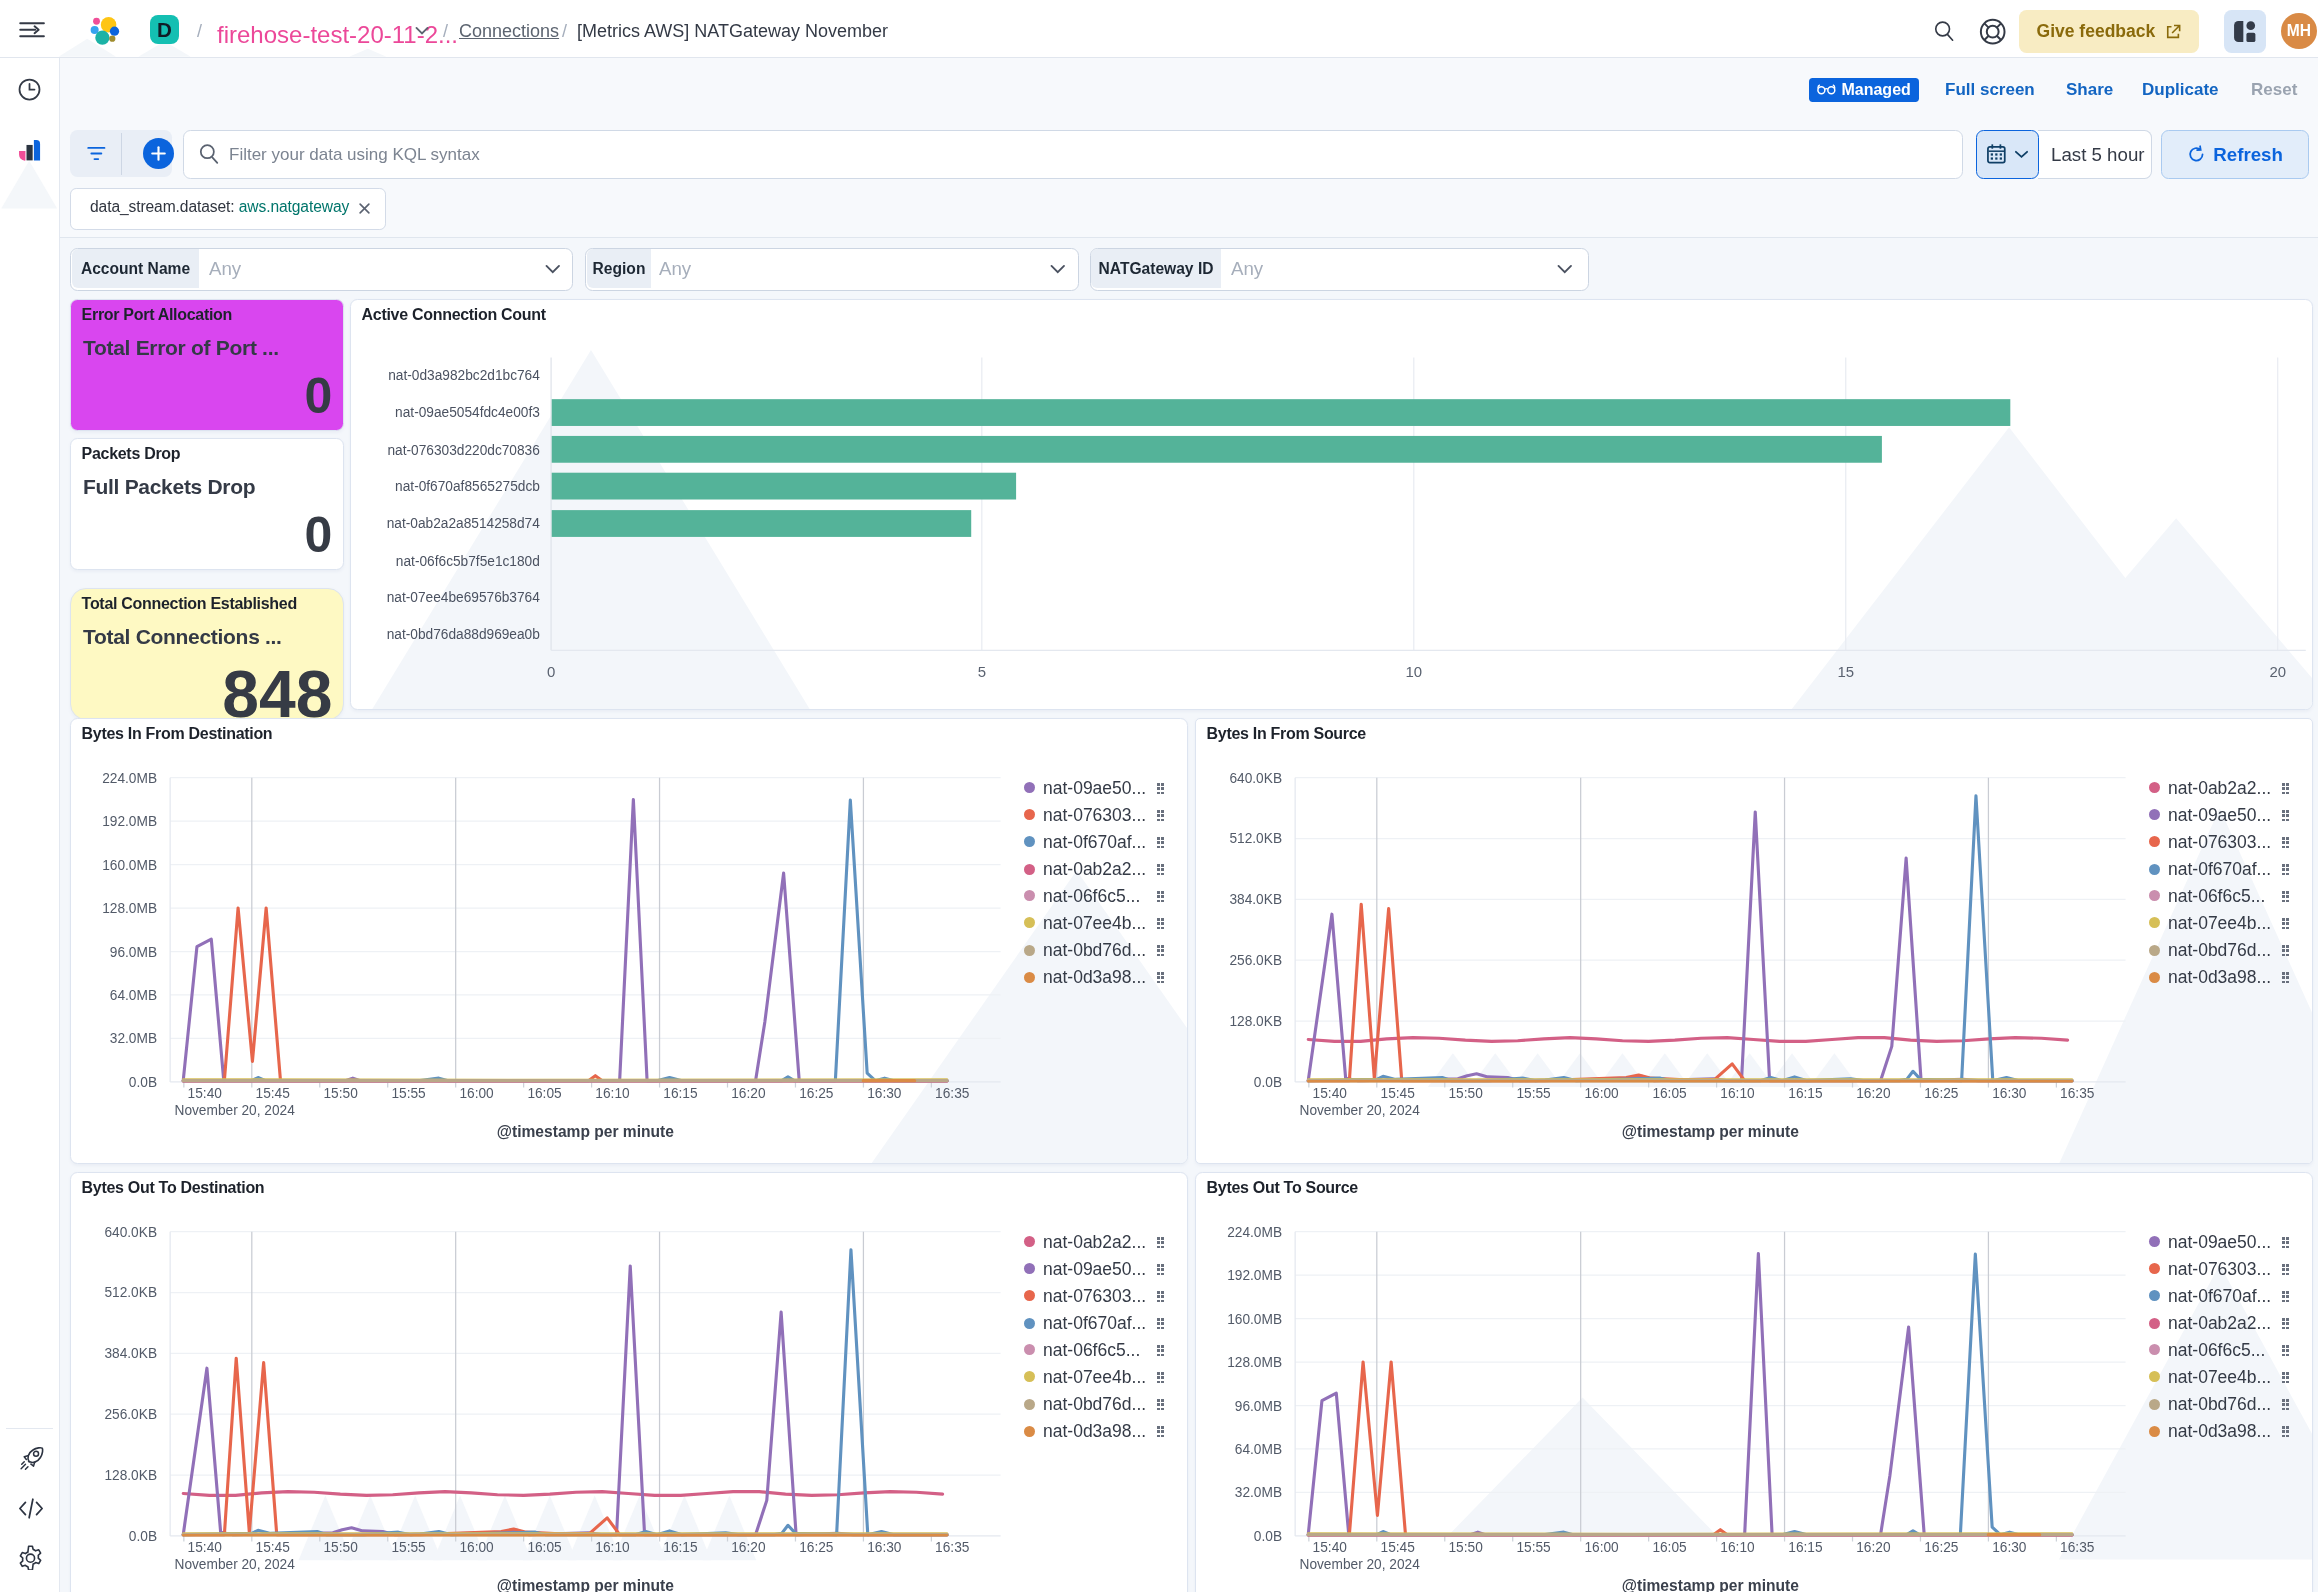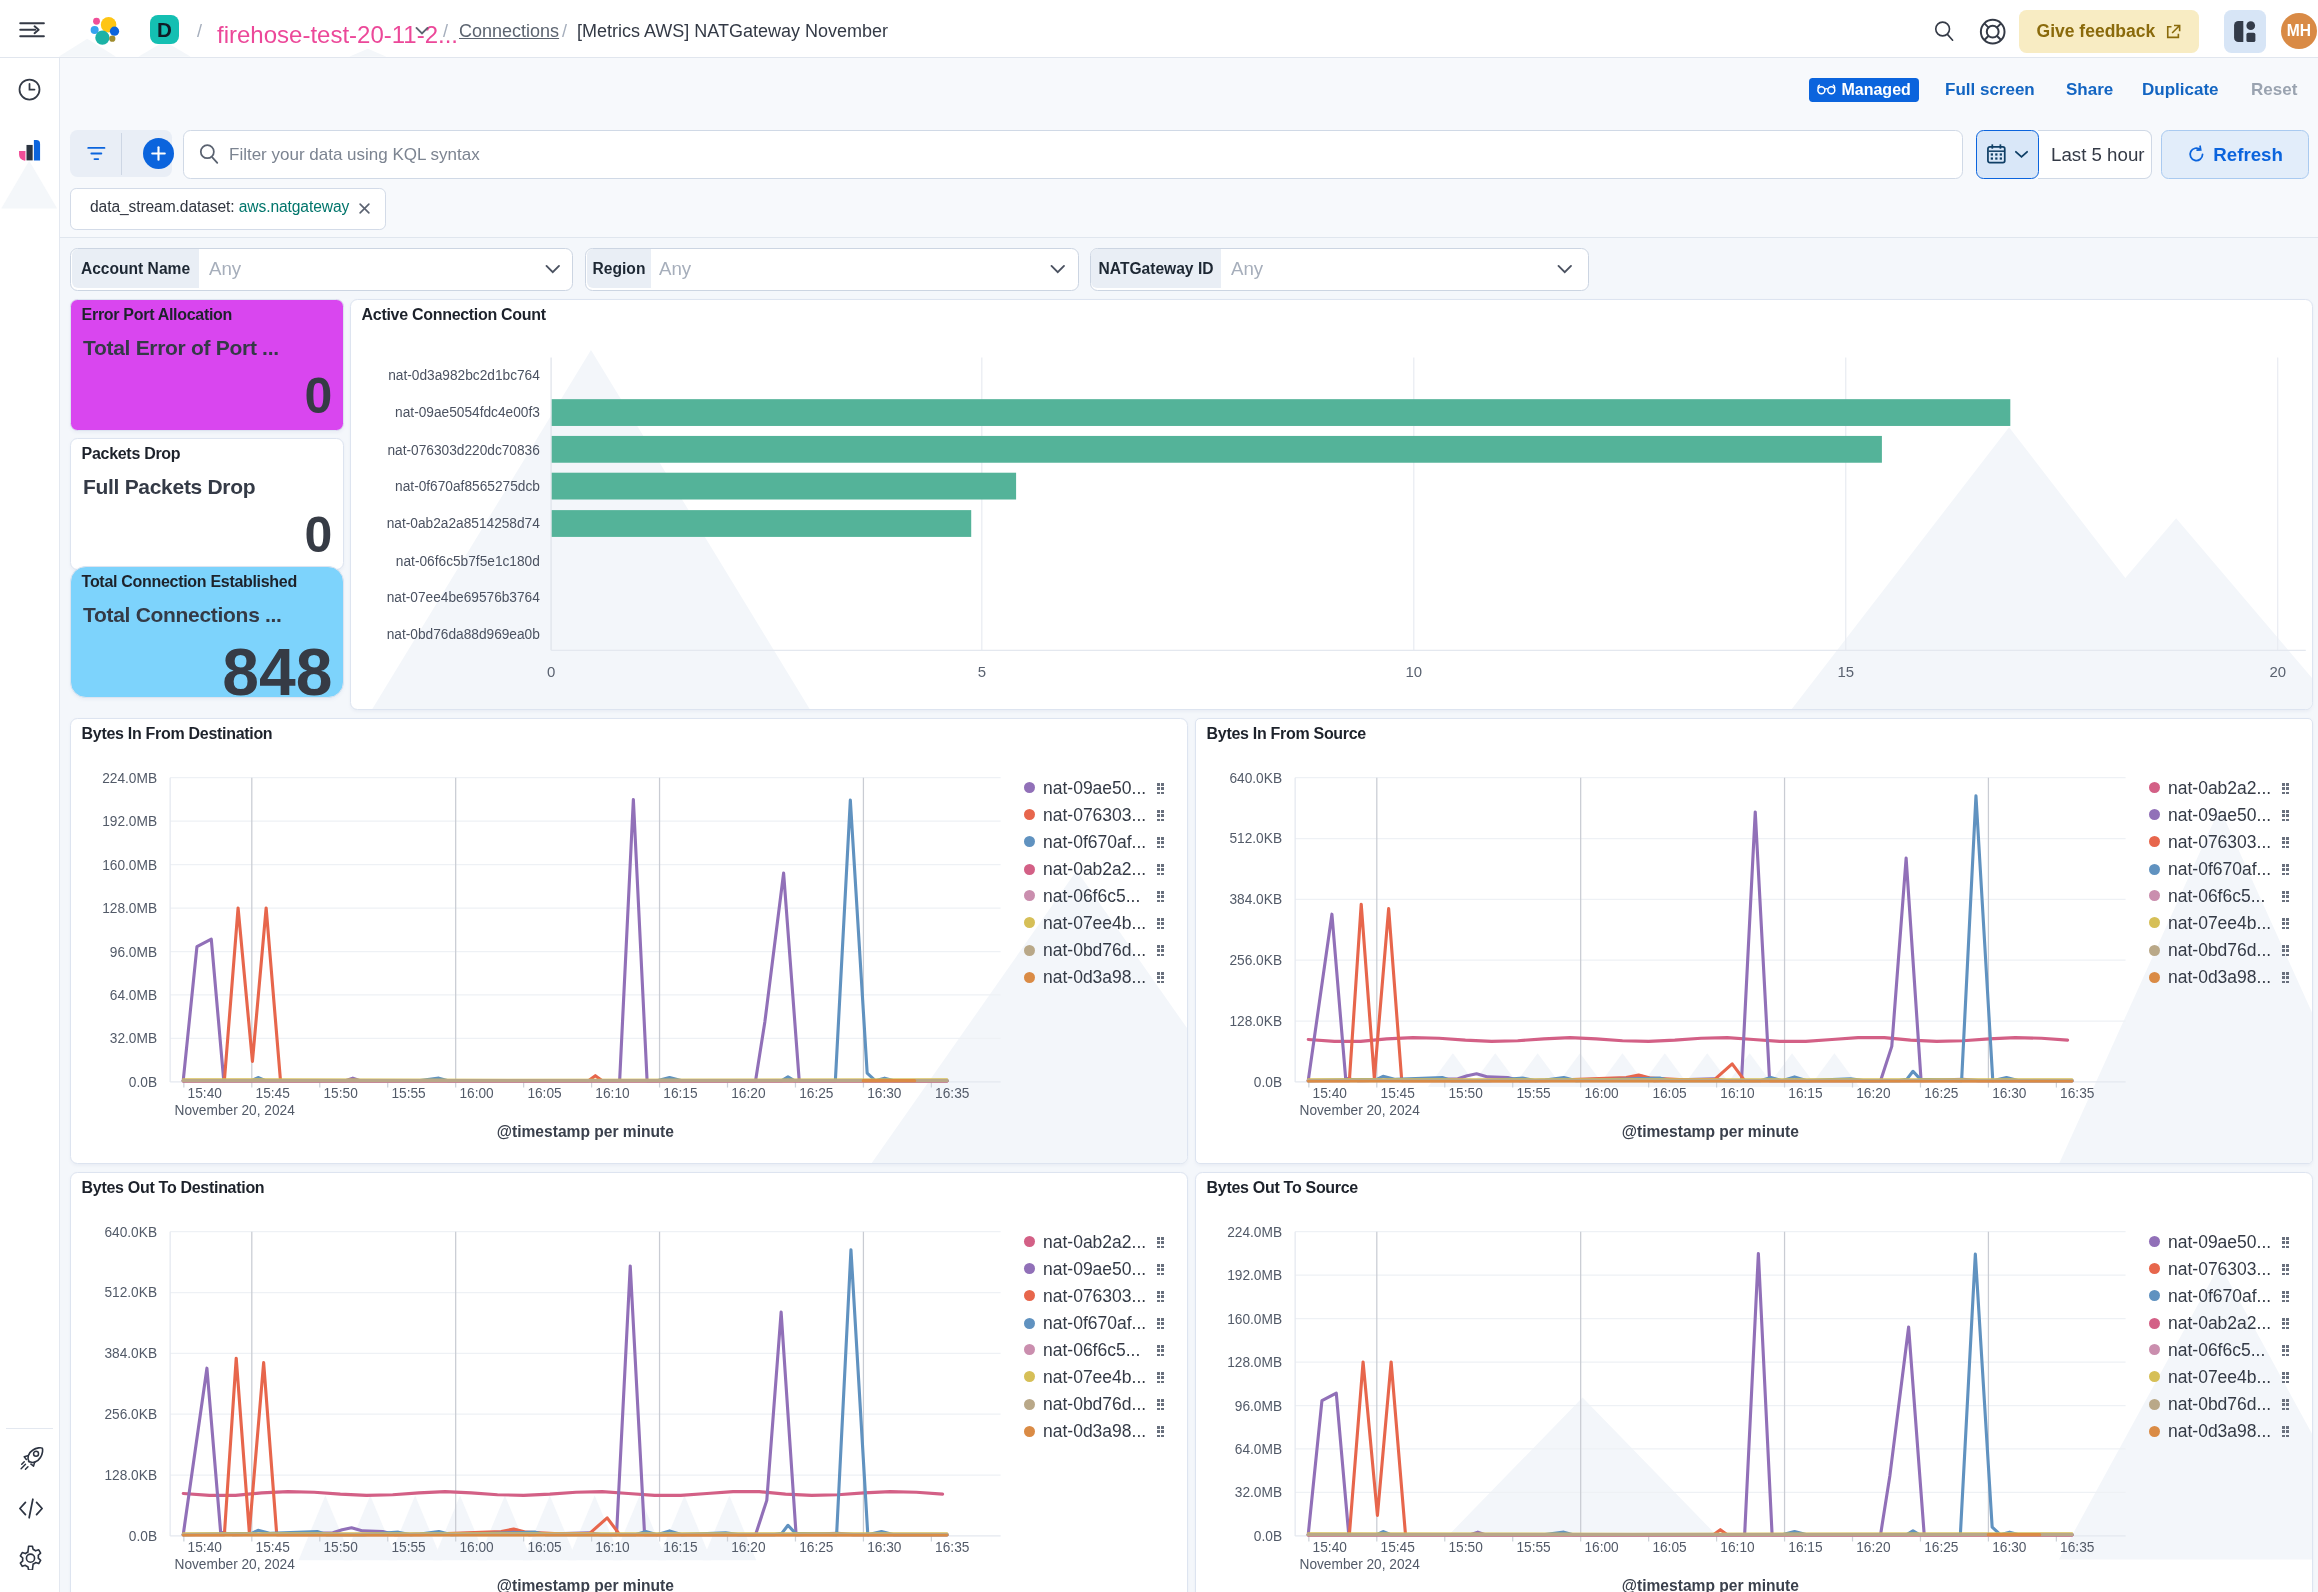--- a/index.html
+++ b/index.html
@@ -167,21 +167,21 @@
 <div style="position:absolute;left:70px;top:299px;width:272px;height:130px;background:#d946ef;border:1.2px solid #dde4f0;border-radius:7.5px;box-shadow:0 1.9px 3.1px rgba(110,130,170,0.07);overflow:hidden">
     <div style="position:absolute;left:10.6px;top:6.2px;font-size:16px;font-weight:bold;letter-spacing:-0.3px;white-space:nowrap;color:#1d222b">Error Port Allocation</div>
     <div style="position:absolute;left:12px;top:36px;font-size:21px;font-weight:bold;letter-spacing:-0.3px;white-space:nowrap;color:#343a46">Total Error of Port ...</div>
     <div style="position:absolute;right:10.6px;top:67px;font-size:50px;font-weight:bold;color:#363b45">0</div>
   </div>
 <div style="position:absolute;left:70px;top:438px;width:272px;height:130px;background:#fff;border:1.2px solid #dde4f0;border-radius:7.5px;box-shadow:0 1.9px 3.1px rgba(110,130,170,0.07);overflow:hidden">
     <div style="position:absolute;left:10.6px;top:6.2px;font-size:16px;font-weight:bold;letter-spacing:-0.3px;white-space:nowrap;color:#1d222b">Packets Drop</div>
     <div style="position:absolute;left:12px;top:36px;font-size:21px;font-weight:bold;letter-spacing:-0.3px;white-space:nowrap;color:#343a46">Full Packets Drop</div>
     <div style="position:absolute;right:10.6px;top:67px;font-size:50px;font-weight:bold;color:#363b45">0</div>
   </div>
-<div style="position:absolute;left:70px;top:566px;width:272px;height:130px;background:#7dd3fc;border:1.2px solid #dde4f0;border-radius:16px;box-shadow:0 1.9px 3.1px rgba(110,130,170,0.07);overflow:hidden">
+<div style="position:absolute;left:70px;top:588px;width:272px;height:130px;background:#fef9c3;border:1.2px solid #dde4f0;border-radius:16px;box-shadow:0 1.9px 3.1px rgba(110,130,170,0.07);overflow:hidden">
     <div style="position:absolute;left:10.6px;top:6.2px;font-size:16px;font-weight:bold;letter-spacing:-0.3px;white-space:nowrap;color:#1d222b">Total Connection Established</div>
     <div style="position:absolute;left:12px;top:36px;font-size:21px;font-weight:bold;letter-spacing:-0.3px;white-space:nowrap;color:#343a46">Total Connections ...</div>
     <div style="position:absolute;right:10.6px;top:67px;font-size:66px;font-weight:bold;color:#363b45">848</div>
   </div>
 <div style="position:absolute;left:350px;top:299px;width:1961px;height:409px;background:#fff;border:1.2px solid #dde4f0;border-radius:7.5px;box-shadow:0 1.9px 3.1px rgba(110,130,170,0.07);overflow:hidden">
     <svg width="1961" height="409" viewBox="0 0 3146 656" style="position:absolute;left:0;top:0">
       <polygon points="33,658 385,80 737,658" fill="#f3f6fa"></polygon>
       <polygon points="2310,658 2660,204 3010,658" fill="#f3f6fa"></polygon>
       <polygon points="2666,658 2928,350 3190,658" fill="#f3f6fa"></polygon>
     </svg>

